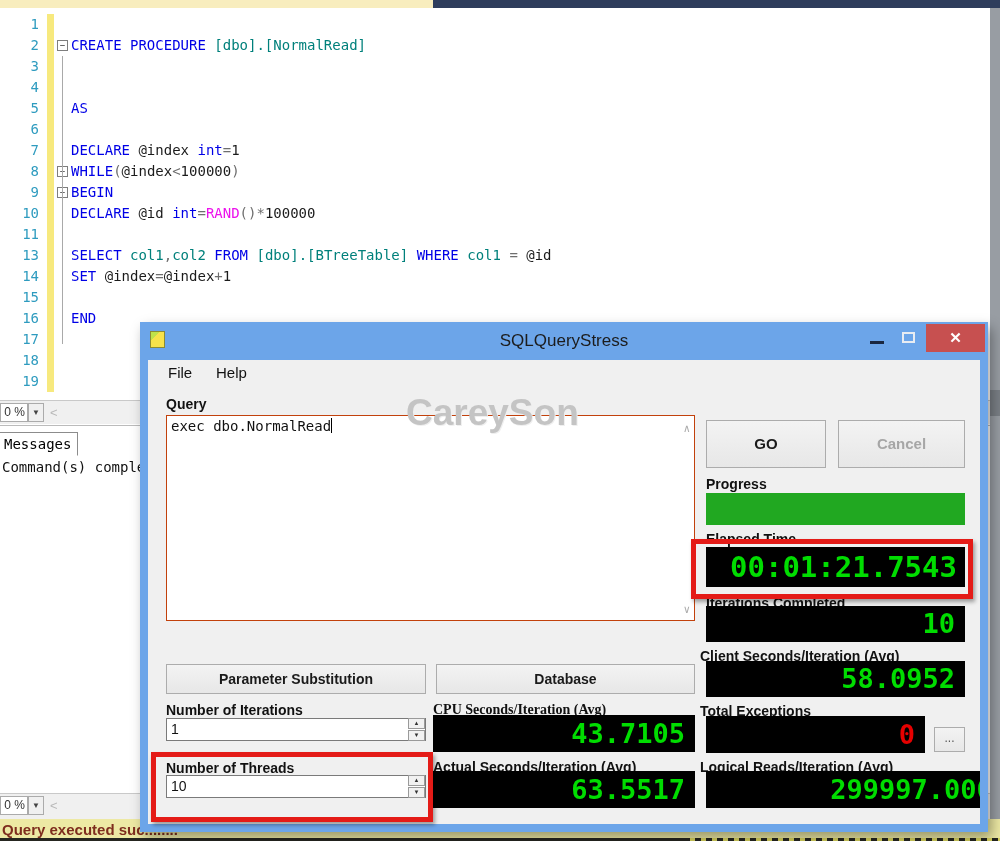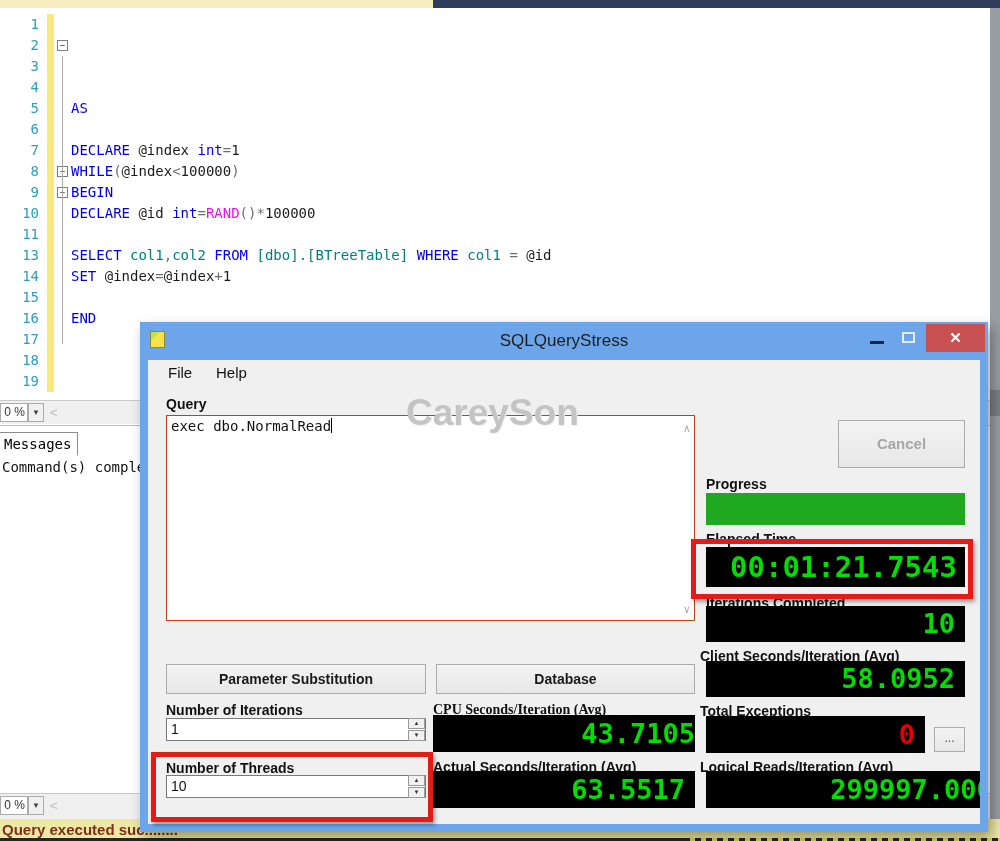--- a/index.html
+++ b/index.html
@@ -96,21 +96,21 @@
   .btn-more { left:786px; top:367px; width:31px; height:25px; font-size:12px; line-height:20px; color:#555; }
 
   .progress-label { left:558px; top:116px; }
   .progress-bar { position:absolute; left:558px; top:133px; width:259px; height:32px; background:#21A821; }
 
   .led { position:absolute; background:#000; color:#00DD00; font-family:"DejaVu Sans Mono","Liberation Mono",monospace;
          font-weight:bold; text-align:right; }
   .led-elapsed    { left:558px; top:187px; width:259px; height:40px; font-size:29px; line-height:40px; padding-right:8px; }
   .led-iterations { left:558px; top:246px; width:259px; height:36px; font-size:27px; line-height:36px; padding-right:10px; }
   .led-client     { left:558px; top:301px; width:259px; height:36px; font-size:27px; line-height:36px; padding-right:10px; }
-  .led-cpu        { left:285px; top:355px; width:262px; height:37px; font-size:27px; line-height:37px; }
+  .led-cpu        { left:285px; top:355px; width:262px; height:37px; font-size:27px; line-height:37px; padding-right:10px; }
   .led-exceptions { left:558px; top:356px; width:219px; height:37px; font-size:27px; line-height:37px; padding-right:10px; color:#E60000; }
   .led-actual     { left:285px; top:411px; width:262px; height:37px; font-size:27px; line-height:37px; padding-right:10px; }
   .led-logical    { left:558px; top:411px; width:309px; height:37px; font-size:27px; line-height:37px; padding-right:6px; }
 
   .lbl-elapsed { left:558px; top:171px; } .lbl-iterations { left:558px; top:235px; }
   .lbl-client { left:552px; top:288px; }  .lbl-numiter { left:18px; top:342px; }
   .lbl-cpu { left:285px; top:342px;font-family:Liberation Serif, serif; }     .lbl-exceptions { left:552px; top:343px; }
   .lbl-threads { left:18px; top:400px; }  .lbl-actual { left:285px; top:399px; }
   .lbl-logical { left:552px; top:399px; }
 
@@ -134,21 +134,21 @@
 <body>
 
 <div id="stage">
 
   <div class="tabstrip-light"></div>
   <div class="tabstrip-dark"></div>
 
   <div class="editor">
     <div class="code-rows">
         <div class="code-row"><span class="ln">1</span><span class="changebar"></span></div>
-        <div class="code-row"><span class="ln">2</span><span class="changebar"></span><span class="foldcell"><span class="foldbox">−</span></span></div>
+        <div class="code-row"><span class="ln">2</span><span class="changebar"></span><span class="foldcell"><span class="foldbox">−</span></span><span class="codetext"><span class="tk-k">CREATE PROCEDURE </span><span class="tk-t">[dbo].[NormalRead]</span></span></div>
         <div class="code-row"><span class="ln">3</span><span class="changebar"></span></div>
         <div class="code-row"><span class="ln">4</span><span class="changebar"></span></div>
         <div class="code-row"><span class="ln">5</span><span class="changebar"></span><span class="codetext"><span class="tk-k">AS</span></span></div>
         <div class="code-row"><span class="ln">6</span><span class="changebar"></span></div>
         <div class="code-row"><span class="ln">7</span><span class="changebar"></span><span class="codetext"><span class="tk-k">DECLARE </span><span class="tk-v">@index </span><span class="tk-k">int</span><span class="tk-o">=</span><span class="tk-v">1</span></span></div>
         <div class="code-row"><span class="ln">8</span><span class="changebar"></span><span class="foldcell"><span class="foldbox">−</span></span><span class="codetext"><span class="tk-k">WHILE</span><span class="tk-o">(</span><span class="tk-v">@index</span><span class="tk-o">&lt;</span><span class="tk-v">100000</span><span class="tk-o">)</span></span></div>
         <div class="code-row"><span class="ln">9</span><span class="changebar"></span><span class="foldcell"><span class="foldbox">−</span></span><span class="codetext"><span class="tk-k">BEGIN</span></span></div>
         <div class="code-row"><span class="ln">10</span><span class="changebar"></span><span class="codetext"><span class="tk-k">DECLARE </span><span class="tk-v">@id </span><span class="tk-k">int</span><span class="tk-o">=</span><span class="tk-m">RAND</span><span class="tk-o">()</span><span class="tk-o">*</span><span class="tk-v">100000</span></span></div>
         <div class="code-row"><span class="ln">11</span><span class="changebar"></span></div>
         <div class="code-row"><span class="ln">13</span><span class="changebar"></span><span class="codetext"><span class="tk-k">SELECT </span><span class="tk-t">col1</span><span class="tk-o">,</span><span class="tk-t">col2 </span><span class="tk-k">FROM </span><span class="tk-t">[dbo].[BTreeTable] </span><span class="tk-k">WHERE </span><span class="tk-t">col1 </span><span class="tk-o">= </span><span class="tk-v">@id</span></span></div>
@@ -208,20 +208,21 @@
         <div class="menu-item menu-help">Help</div>
       </div>
 
       <div class="lbl query-label">Query</div>
       <div class="query-box"><span>exec dbo.NormalRead</span><span class="caret"></span>
         <div class="qscroll-up">∧</div>
         <div class="qscroll-down">∨</div>
       </div>
       <div class="watermark">CareySon</div>
 
+      <div class="btn btn-go">GO</div>
       <div class="btn btn-cancel">Cancel</div>
 
       <div class="lbl progress-label">Progress</div>
       <div class="progress-bar"></div>
 
       <div class="lbl lbl-elapsed">Elapsed Time</div>
       <div class="led led-elapsed">00:01:21.7543</div>
 
       <div class="lbl lbl-iterations">Iterations Completed</div>
       <div class="led led-iterations">10</div>

